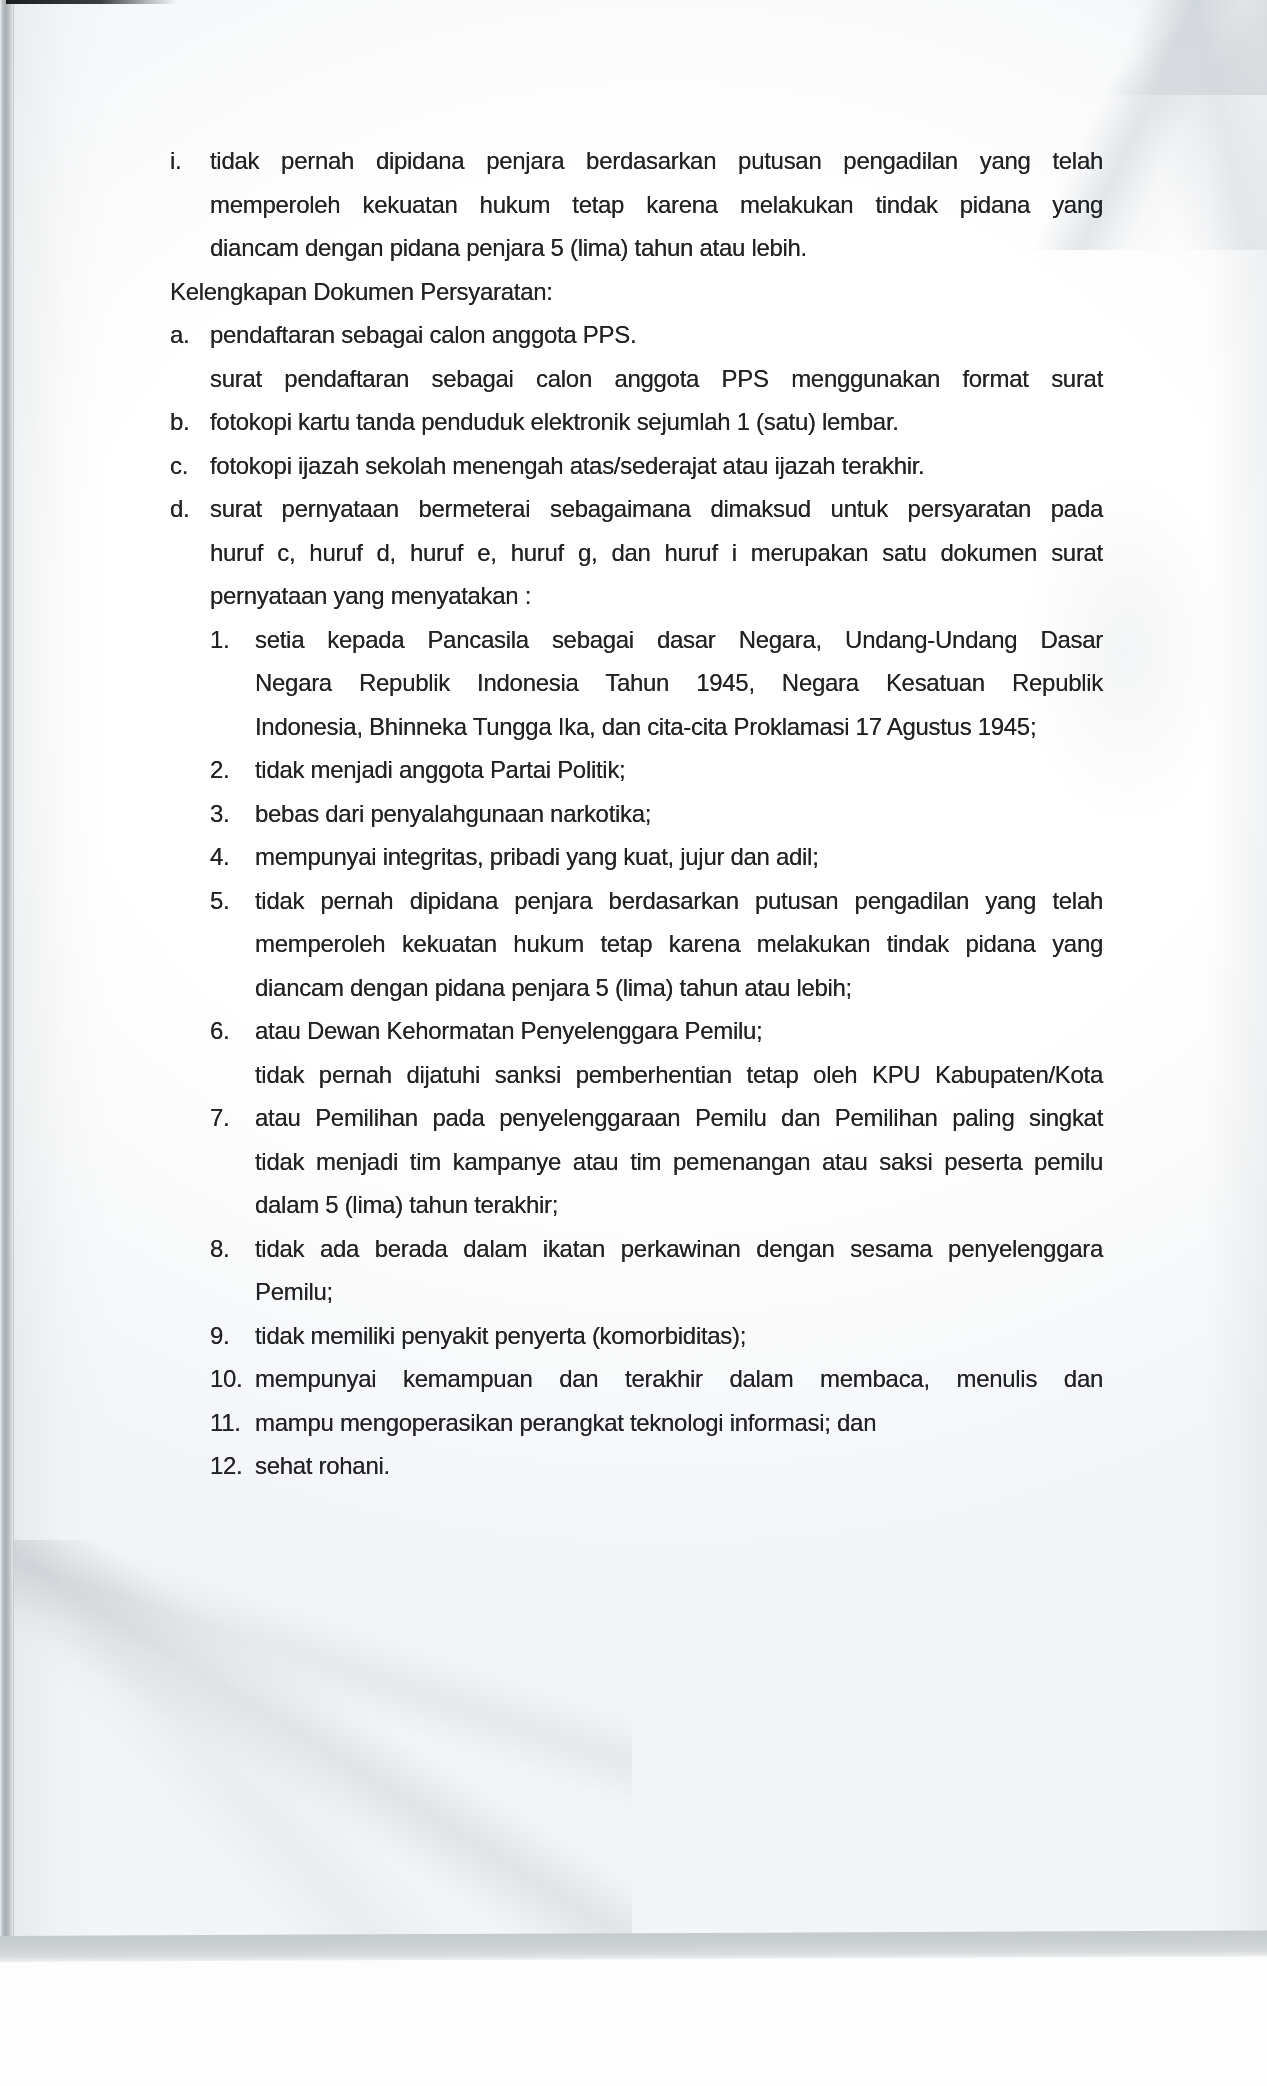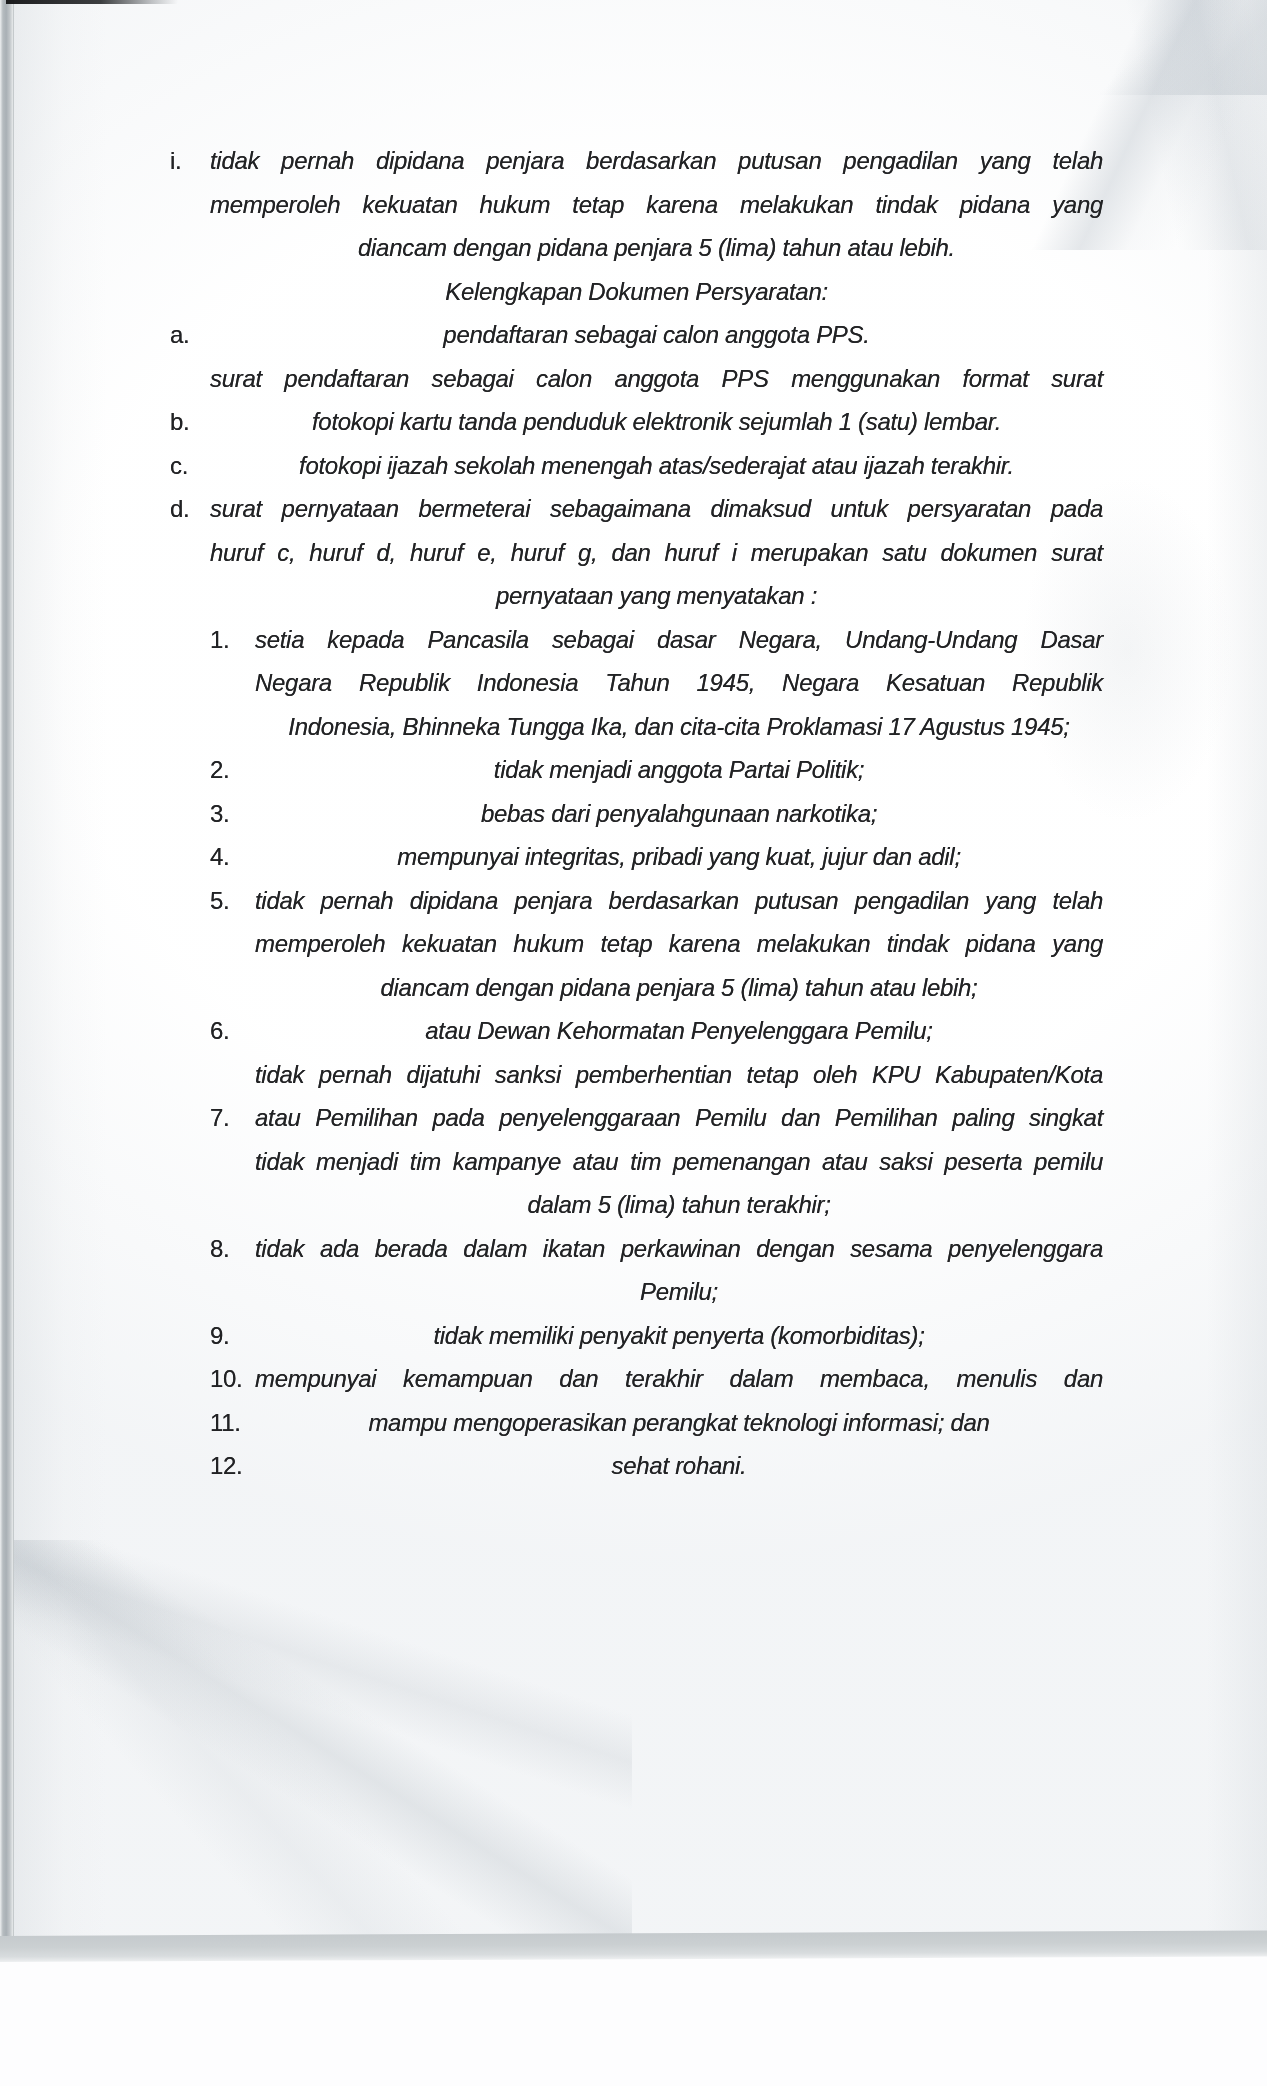--- a/index.html
+++ b/index.html
@@ -70,22 +70,22 @@
     position:absolute;left:170px;top:139px;width:933px;
     color:#212224;
     font-size:24px;letter-spacing:-0.3px;
     text-shadow:0 0 0.5px rgba(25,25,28,0.75);
   }
   .row{display:flex;align-items:flex-start;}
   .row.lvl2{margin-left:40px;}
   .marker{flex:none;height:43.5px;line-height:43.5px;}
   .m1{width:40px;}
   .m2{width:45px;}
-  .body{flex:1 1 auto;min-width:0;font-style:italic;}
-  .line{height:43.5px;line-height:43.5px;white-space:nowrap;text-align:center;}
+  .body{flex:1 1 auto;min-width:0;}
+  .line{height:43.5px;line-height:43.5px;white-space:nowrap;}
   .line.j{white-space:normal;text-align:justify;text-align-last:justify;}
 </style>
 </head>
 <body>
 
 <div class="page">
   <div class="paper">
     <div class="crease crease-topright"></div>
     <div class="crease crease-corner"></div>
     <div class="crease crease-midright"></div>

